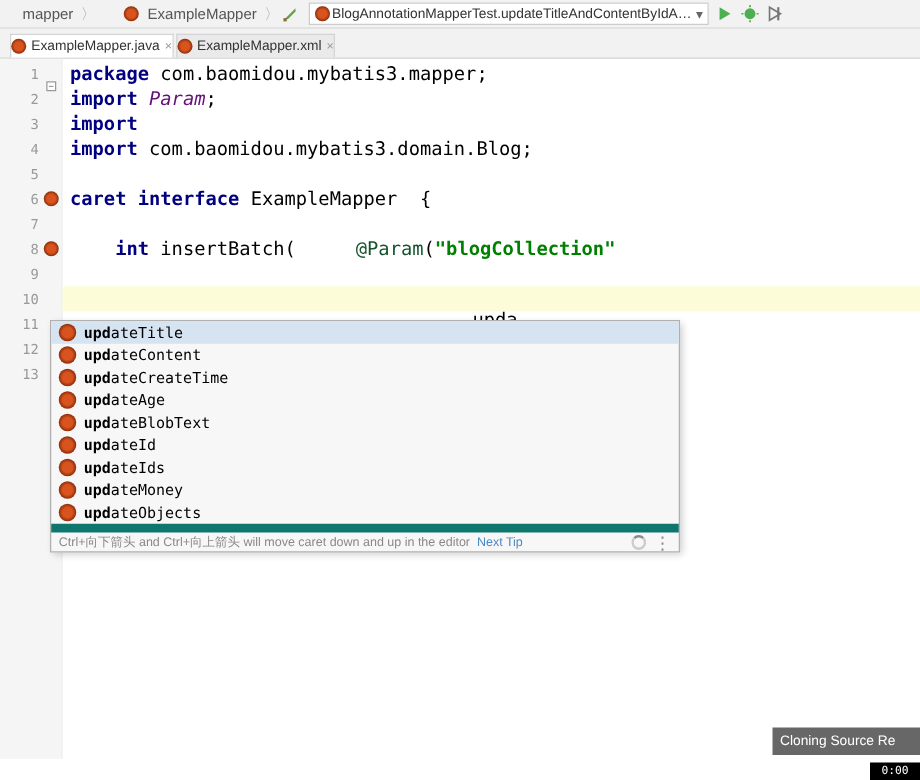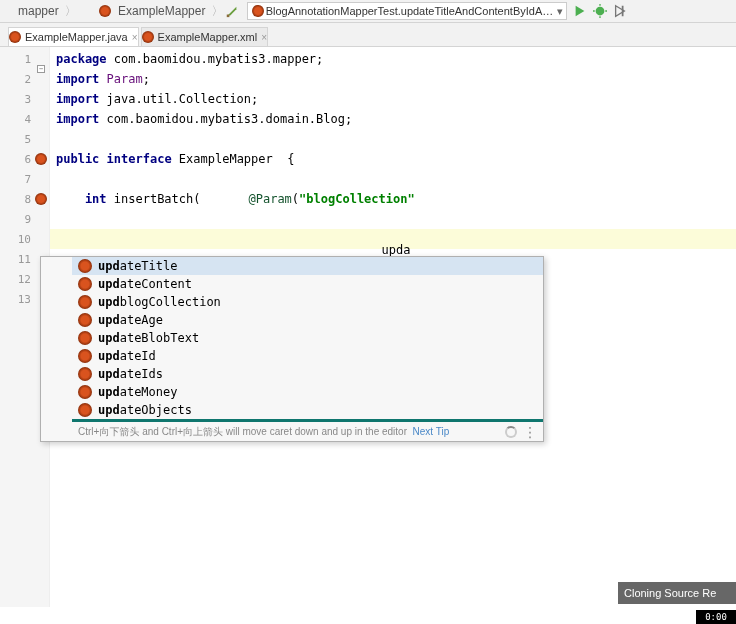--- a/index.html
+++ b/index.html
@@ -18,37 +18,37 @@
 .tab { display: flex; align-items: center; gap: 4px; padding: 3px 0; border: 1px solid #d4d4d4; border-bottom: none; background: #eaeaea; font-size: 11px; color: #333; margin-right: 2px; }
 .tab.active { background: #fff; }
 .tab .close { color: #999; font-size: 10px; }
 
 .editor { display: flex; height: 560px; }
 .gutter { width: 50px; background: #f5f5f5; border-right: 1px solid #eee; font-family: Consolas, monospace; font-size: 11px; color: #999; padding-top: 2px; position: relative; }
 .gutter .ln { height: 20px; display: flex; align-items: center; justify-content: flex-end; padding-right: 18px; position: relative; }
 .gutter .ln .mark { position: absolute; right: 2px; width: 12px; height: 12px; }
 .fold { width: 8px; height: 8px; border: 1px solid #999; background: #fff; position: absolute; right: 4px; font-size: 7px; line-height: 6px; text-align: center; color: #666; }
 
-.code { flex: 1; font-family: Consolas, monospace; font-size: 12px; padding-top: 2px; position: relative; }
+.code { flex: 1; font-family: Consolas, monospace; font-size: 15px; padding-top: 2px; position: relative; }
 .code .cl { height: 20px; display: flex; align-items: center; white-space: pre; padding-left: 6px; }
 .code .cl.hl { background: #fcfcd9; flex-direction: column; }
 .kw { color: #000080; font-weight: bold; }
 .ann { color: #14532d; margin-left: 48px; }
 .str { color: #008000; font-weight: bold; }
 .txt { color: #000; }
 
 .caret { display: inline-block; width: 1px; height: 14px; background: #000; vertical-align: middle; }
 
-.popup { position: absolute; left: 40px; top: 256px; width: 504px; background: #f7f7f7; border: 1px solid #b0b0b0; box-shadow: 2px 2px 6px rgba(0,0,0,0.2); z-index: 10; padding-left: 31px; }
+.popup { position: absolute; left: 40px; top: 256px; width: 504px; background: #f7f7f7; border: 1px solid #b0b0b0; box-shadow: 2px 2px 6px rgba(0,0,0,0.2); z-index: 10; }
 .popup .item { height: 18px; display: flex; align-items: center; padding: 0 6px; font-family: "Segoe UI", monospace; font-size: 12px; cursor: pointer; }
 .popup .item.sel { background: #d6e4f2; }
 .popup .item .ic { width: 14px; height: 14px; margin-right: 6px; }
 .popup .item .mt { color: #000; font-weight: bold; }
 .popup .item .rest { color: #000; }
-.popup .footer { height: 22px; border-top: 3px solid #0f766e; display: flex; align-items: center; padding: 0 6px; font-size: 10px; color: #888; justify-content: space-between; }
+.popup .footer { height: 22px; border-top: 7px solid #0f766e; display: flex; align-items: center; padding: 0 6px; font-size: 10px; color: #888; justify-content: space-between; }
 .popup .footer .tip { color: #888; }
 .popup .footer .link { color: #4a88c7; cursor: pointer; }
 .popup .footer .right { display: flex; align-items: center; gap: 6px; }
 .dots { color: #888; font-size: 14px; line-height: 8px; }
 
 .cloning { position: absolute; right: 0; bottom: 20px; width: 118px; height: 22px; background: #676767; color: #fff; font-size: 11px; display: flex; align-items: center; padding-left: 6px; overflow: hidden; white-space: nowrap; margin-top: 20px; }
 .timer { position: absolute; right: 0; bottom: 0; width: 40px; height: 14px; background: #000; color: #fff; font-size: 9px; font-family: monospace; display: flex; align-items: center; justify-content: center; }
 
 .bug-icon { width: 12px; height: 12px; background: radial-gradient(circle, #d9531e 40%, #8b2e0a 70%); border-radius: 50%; display: inline-block; }
 .spinner { width: 12px; height: 12px; border: 2px solid #ccc; border-top-color: #888; border-radius: 50%; }
@@ -140,25 +140,25 @@
       </div>
     <div class="ln">
         <span>12</span>
       </div>
     <div class="ln">
         <span>13</span>
       </div>
   </div>
   <div class="code">
     <div class="cl"><span class="kw">package </span><span class="txt">com.baomidou.mybatis3.mapper;</span></div>
-    <div class="cl"><span class="kw">import </span><span style="color:#660e7a;">Param</span><span>;</span></div>
-    <div class="cl"><span class="kw">import </span><span class="txt">java.util.Collection;</span></div>
+    <div class="cl"><span class="kw">import </span><span style="color:#660e7a;font-style:italic">Param</span><span>;</span></div>
+    <div class="cl"><span class="kw">import </span></div>
     <div class="cl"><span class="kw">import </span><span class="txt">com.baomidou.mybatis3.domain.Blog;</span></div>
     <div class="cl"></div>
-    <div class="cl"><span class="kw">public </span><span class="kw">interface </span><span class="txt">ExampleMapper  {</span></div>
+    <div class="cl"><span class="kw">caret </span><span class="kw">interface </span><span class="txt">ExampleMapper  {</span></div>
     <div class="cl"></div>
     <div class="cl"><span class="kw">    int </span><span class="txt">insertBatch(</span><span class="ann">@Param</span><span>(</span><span class="str">"blogCollection"</span></div>
     <div class="cl"></div>
     <div class="cl hl"><span>    </span><span class="txt">upda</span><span class="caret"></span></div>
     <div class="cl"></div>
     <div class="cl"></div>
     <div class="cl"></div>
   </div>
 </div>
 
@@ -169,21 +169,21 @@
       <span class="rest">ateTitle</span>
     </div>
   <div class="item">
       <span class="ic bug-icon"></span>
       <span class="mt">upd</span>
       <span class="rest">ateContent</span>
     </div>
   <div class="item">
       <span class="ic bug-icon"></span>
       <span class="mt">upd</span>
-      <span class="rest">blogCollection</span>
+      <span class="rest">ateCreateTime</span>
     </div>
   <div class="item">
       <span class="ic bug-icon"></span>
       <span class="mt">upd</span>
       <span class="rest">ateAge</span>
     </div>
   <div class="item">
       <span class="ic bug-icon"></span>
       <span class="mt">upd</span>
       <span class="rest">ateBlobText</span>

